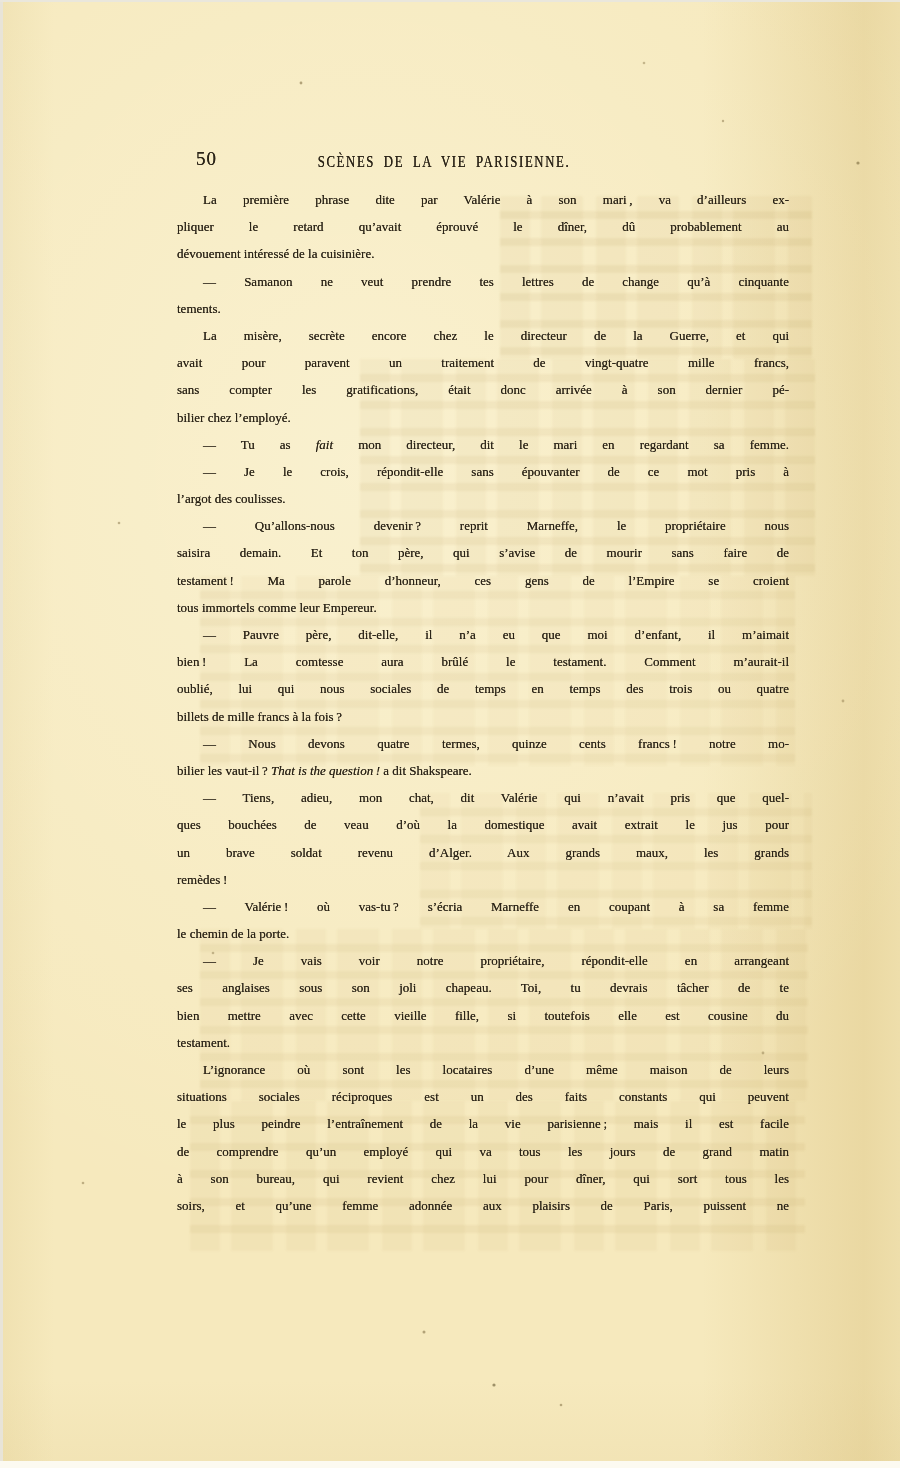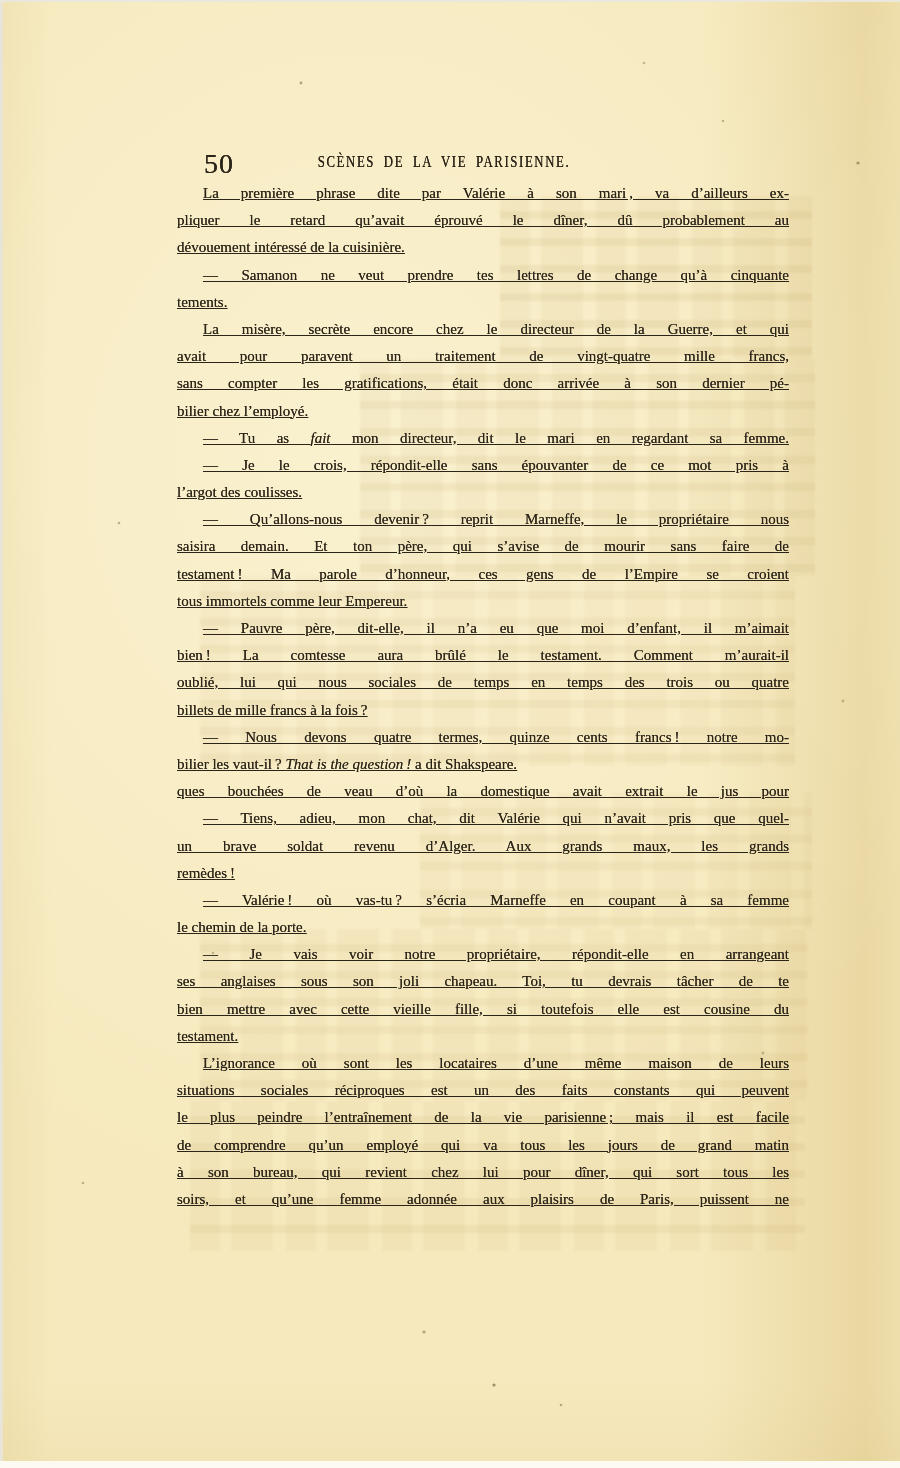--- a/index.html
+++ b/index.html
@@ -35,33 +35,33 @@
     box-shadow:
       300px 82px 0 0.4px rgba(122,102,58,.55), 722px 120px 0 0.2px rgba(122,102,58,.45),
       857px 162px 0 0.6px rgba(110,92,50,.55), 118px 522px 0 0.3px rgba(122,102,58,.45),
       842px 700px 0 0.4px rgba(122,102,58,.4), 423px 1331px 0 0.5px rgba(110,92,50,.5),
       82px 1182px 0 0.3px rgba(122,102,58,.45), 643px 62px 0 0.3px rgba(122,102,58,.4),
       493px 1384px 0 0.6px rgba(100,86,48,.6), 560px 1404px 0 0.3px rgba(122,102,58,.5),
       212px 952px 0 0.3px rgba(122,102,58,.4), 762px 1052px 0 0.4px rgba(122,102,58,.4);
   }
   
   .page-number{
-    position:absolute;left:204px;top:148px;z-index:1;
-    font-size:28px;letter-spacing:1px;
+    position:absolute;left:196px;top:148px;z-index:1;
+    font-size:19px;letter-spacing:1px;
     text-shadow:0 0 .4px currentColor;
   }
   .running-title{
     position:absolute;left:0;top:153px;width:900px;text-align:center;z-index:1;
     font-size:16px;letter-spacing:2px;word-spacing:5px;
     transform:translateX(-6px) scaleX(.8);transform-origin:450px 0;
     text-shadow:0 0 .4px currentColor;
   }
   
-  .text-body{position:absolute;left:177px;top:180px;width:612px;z-index:1;
-    font-size:15px;text-shadow:0 0 .4px rgba(43,36,24,.85);text-decoration:underline;}
+  .text-body{position:absolute;left:177px;top:186px;width:612px;z-index:1;
+    font-size:13px;text-shadow:0 0 .4px rgba(43,36,24,.85);}
   .para{margin:0;}
   .line{height:27.2px;line-height:27.2px;overflow:hidden;}
   .just{text-align:justify;text-align-last:justify;}
   .ind{text-indent:26px;}
   em{font-style:italic;}
 </style>
 </head>
 <body>
 
 <div class="page" style="--paper: #f6e9bd; --ink: #2b2418;">
@@ -109,22 +109,22 @@
         <div class="line just ind"><span>— Pauvre père, dit-elle, il n’a eu que moi d’enfant, il m’aimait</span></div>
         <div class="line just"><span>bien ! La comtesse aura brûlé le testament. Comment m’aurait-il</span></div>
         <div class="line just"><span>oublié, lui qui nous sociales de temps en temps des trois ou quatre</span></div>
         <div class="line"><span>billets de mille francs à la fois ?</span></div>
       </div>
       <div class="para">
         <div class="line just ind"><span>— Nous devons quatre termes, quinze cents francs ! notre mo-</span></div>
         <div class="line"><span>bilier les vaut-il ? </span><em>That is the question !</em><span> a dit Shakspeare.</span></div>
       </div>
       <div class="para">
+        <div class="line just ind"><span>— Tiens, adieu, mon chat, dit Valérie qui n’avait pris que quel-</span></div>
         <div class="line just"><span>ques bouchées de veau d’où la domestique avait extrait le jus pour</span></div>
-        <div class="line just ind"><span>— Tiens, adieu, mon chat, dit Valérie qui n’avait pris que quel-</span></div>
         <div class="line just"><span>un brave soldat revenu d’Alger. Aux grands maux, les grands</span></div>
         <div class="line"><span>remèdes !</span></div>
       </div>
       <div class="para">
         <div class="line just ind"><span>— Valérie ! où vas-tu ? s’écria Marneffe en coupant à sa femme</span></div>
         <div class="line"><span>le chemin de la porte.</span></div>
       </div>
       <div class="para">
         <div class="line just ind"><span>— Je vais voir notre propriétaire, répondit-elle en arrangeant</span></div>
         <div class="line just"><span>ses anglaises sous son joli chapeau. Toi, tu devrais tâcher de te</span></div>

